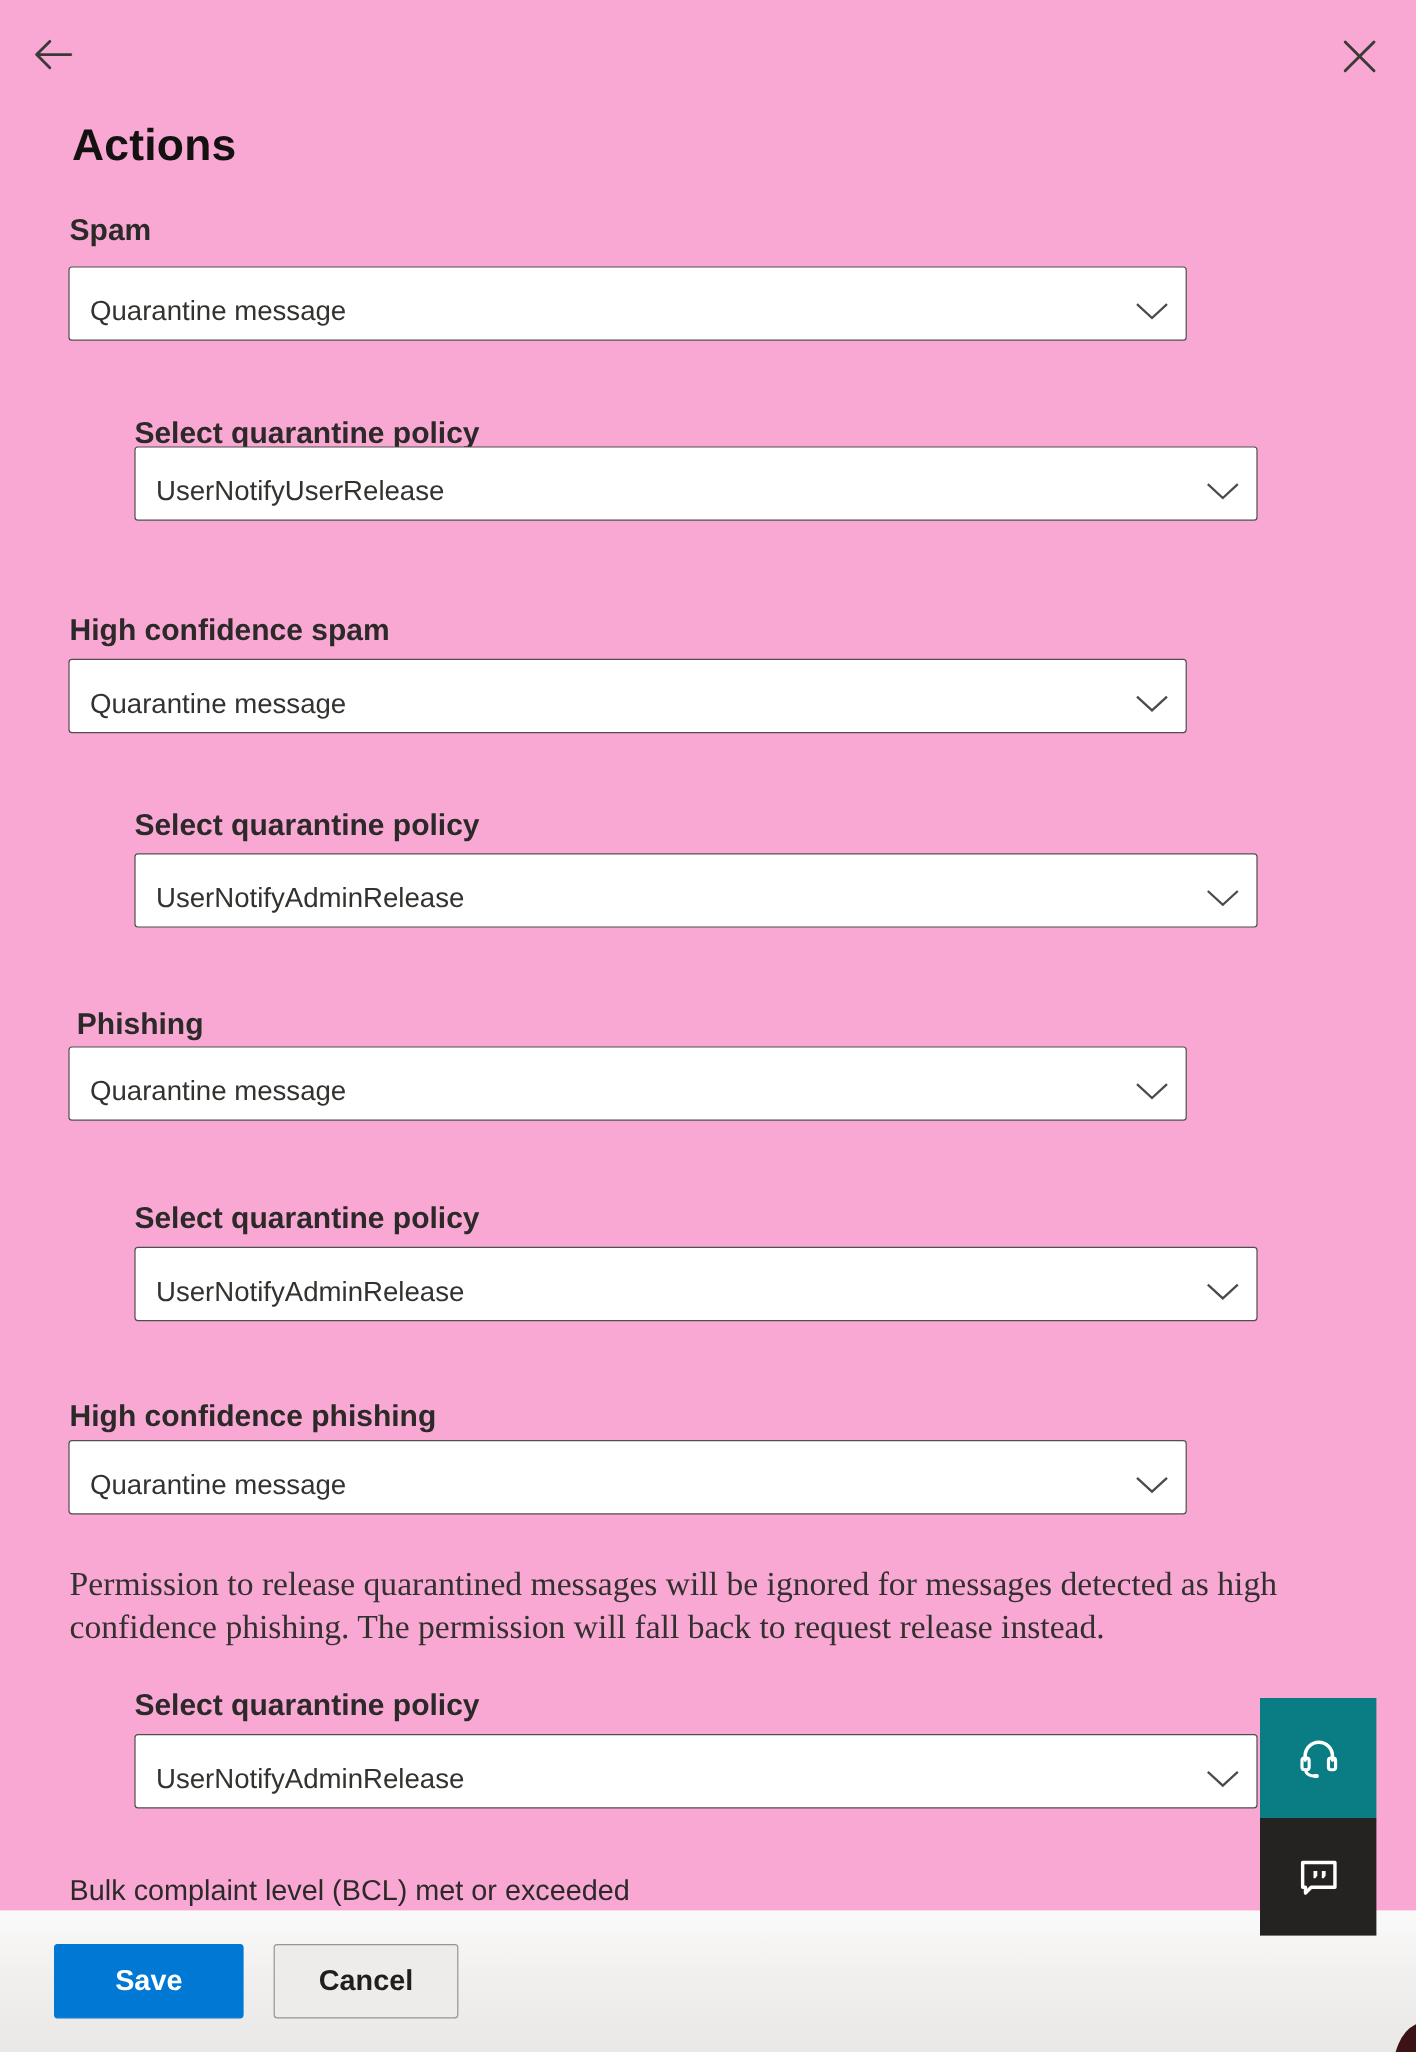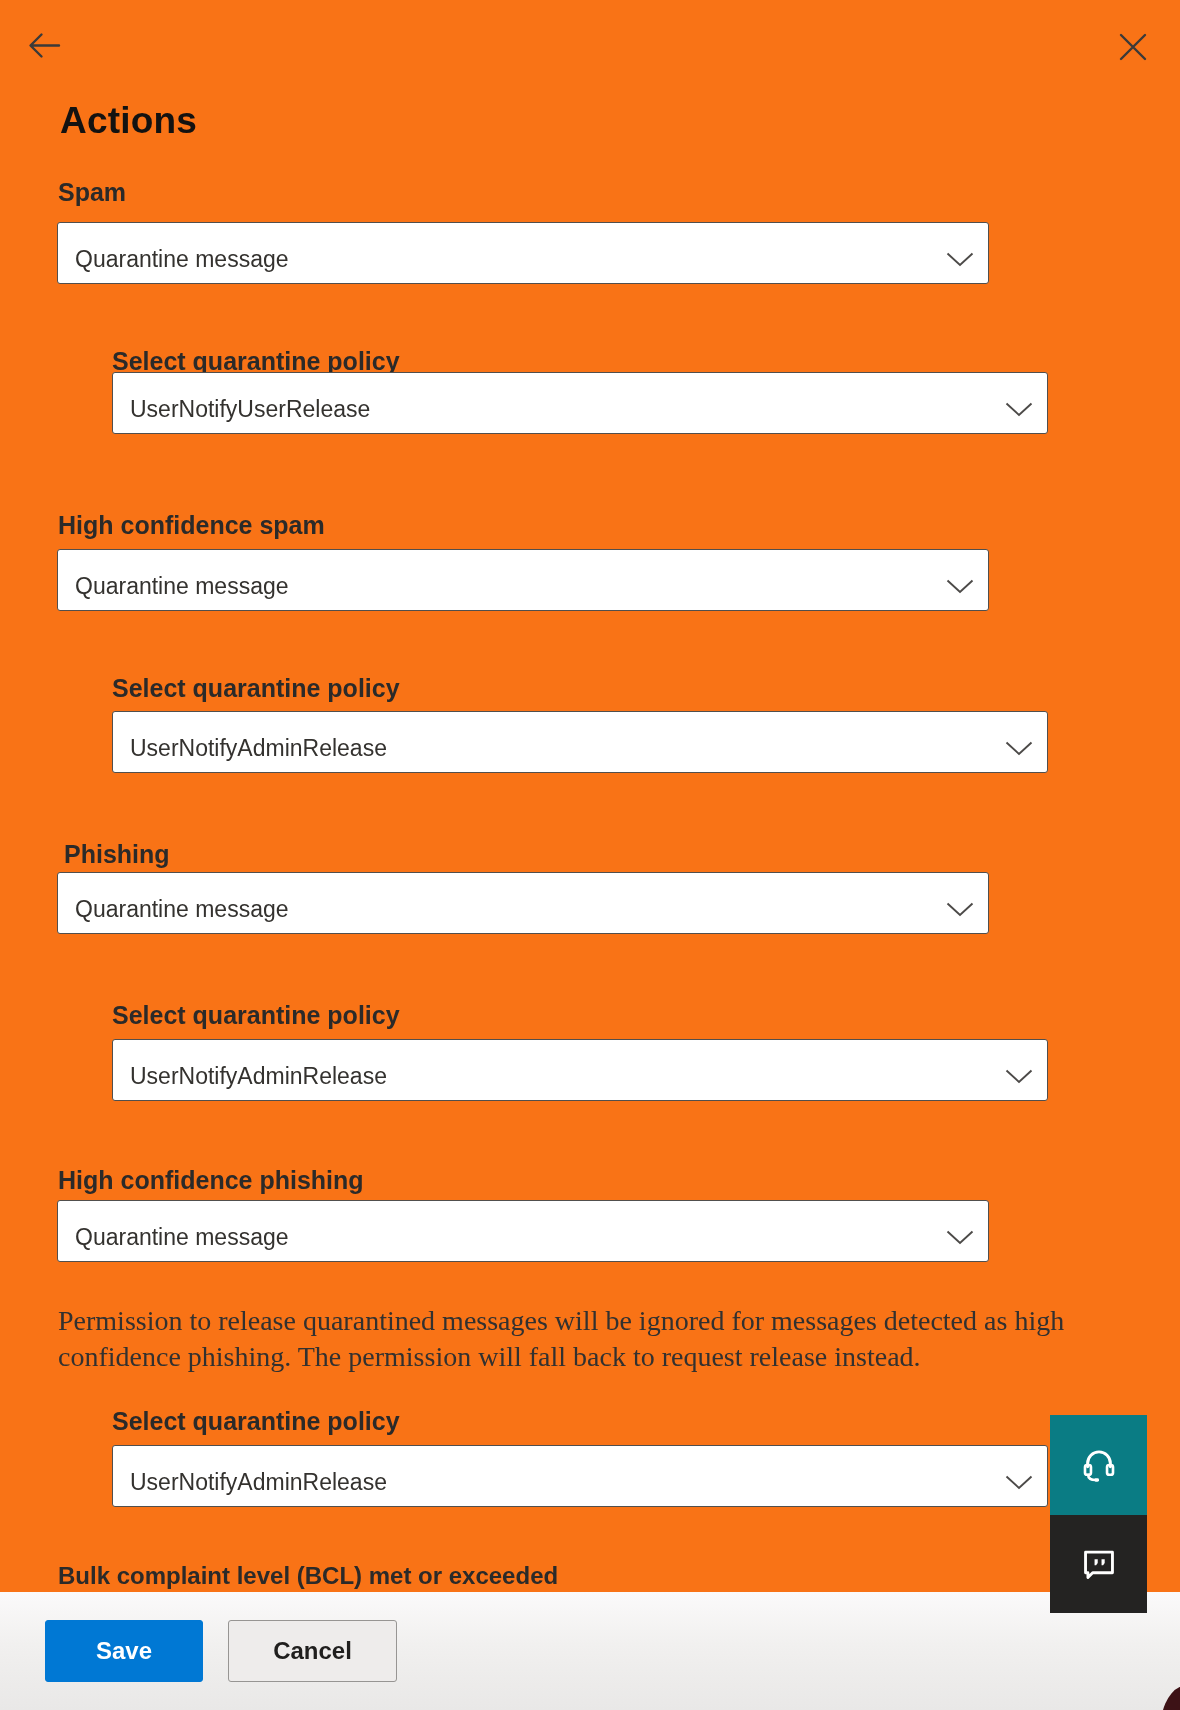--- a/index.html
+++ b/index.html
@@ -1,20 +1,20 @@
 <!DOCTYPE html>
 <html><head>
 <meta charset="utf-8">
 <style>
   html,body{margin:0;padding:0;background:#ffffff;}
   #screen{
     position:relative;
     width:1180px;
     height:1710px;
-    background:#f97316;
+    background:#f9a8d4;
     overflow:hidden;
     font-family:"Liberation Sans", sans-serif;
     color:#323130;
   }
   .icon-btn{
     position:absolute;
     background:transparent;
     border:none;
     padding:0;
     cursor:pointer;
@@ -61,21 +61,21 @@
     width:1068px;
     font-size:28px;
     line-height:36px;
     color:#323130;
     font-family:Liberation Serif, serif;
   }
   .truncated-label{
     position:absolute;
     left:58px; top:1562px;
     font-size:24px;
-    font-weight:bold;
+    font-weight:normal;
     color:#2b2a29;
     white-space:nowrap;
     z-index:1;
   }
   .footer{
     position:absolute;
     left:0; top:1592px;
     width:1180px; height:118px;
     background:linear-gradient(180deg,#fbfafa 0%,#f1f0ef 45%,#e9e8e7 100%);
     z-index:2;
@@ -91,21 +91,21 @@
     cursor:pointer;
     box-sizing:border-box;
   }
   .btn-primary{
     left:45px; width:158px;
     background:#0078d4;
     border:1px solid #0078d4;
     color:#ffffff;
   }
   .btn-secondary{
-    left:228px; width:169px;
+    left:228px; width:154px;
     background:#eeeceb;
     border:1.6px solid #979593;
     color:#201f1e;
   }
   .side-widget{
     position:absolute;
     left:1050px;
     width:97px;
     border:none;
     padding:0;

